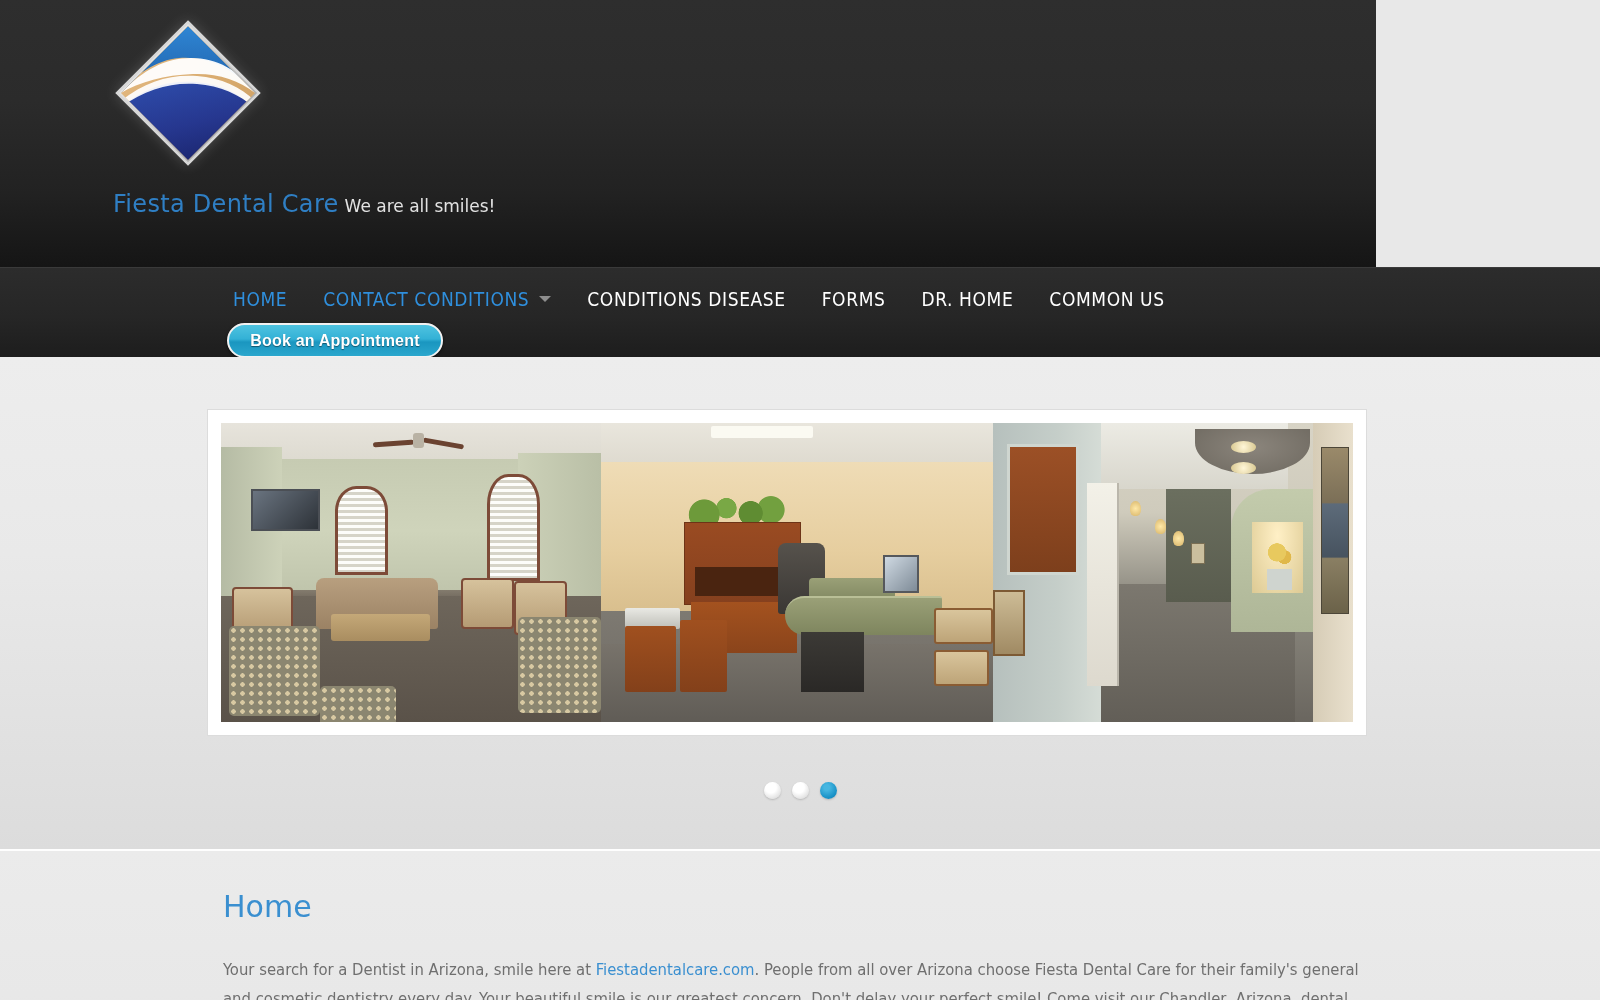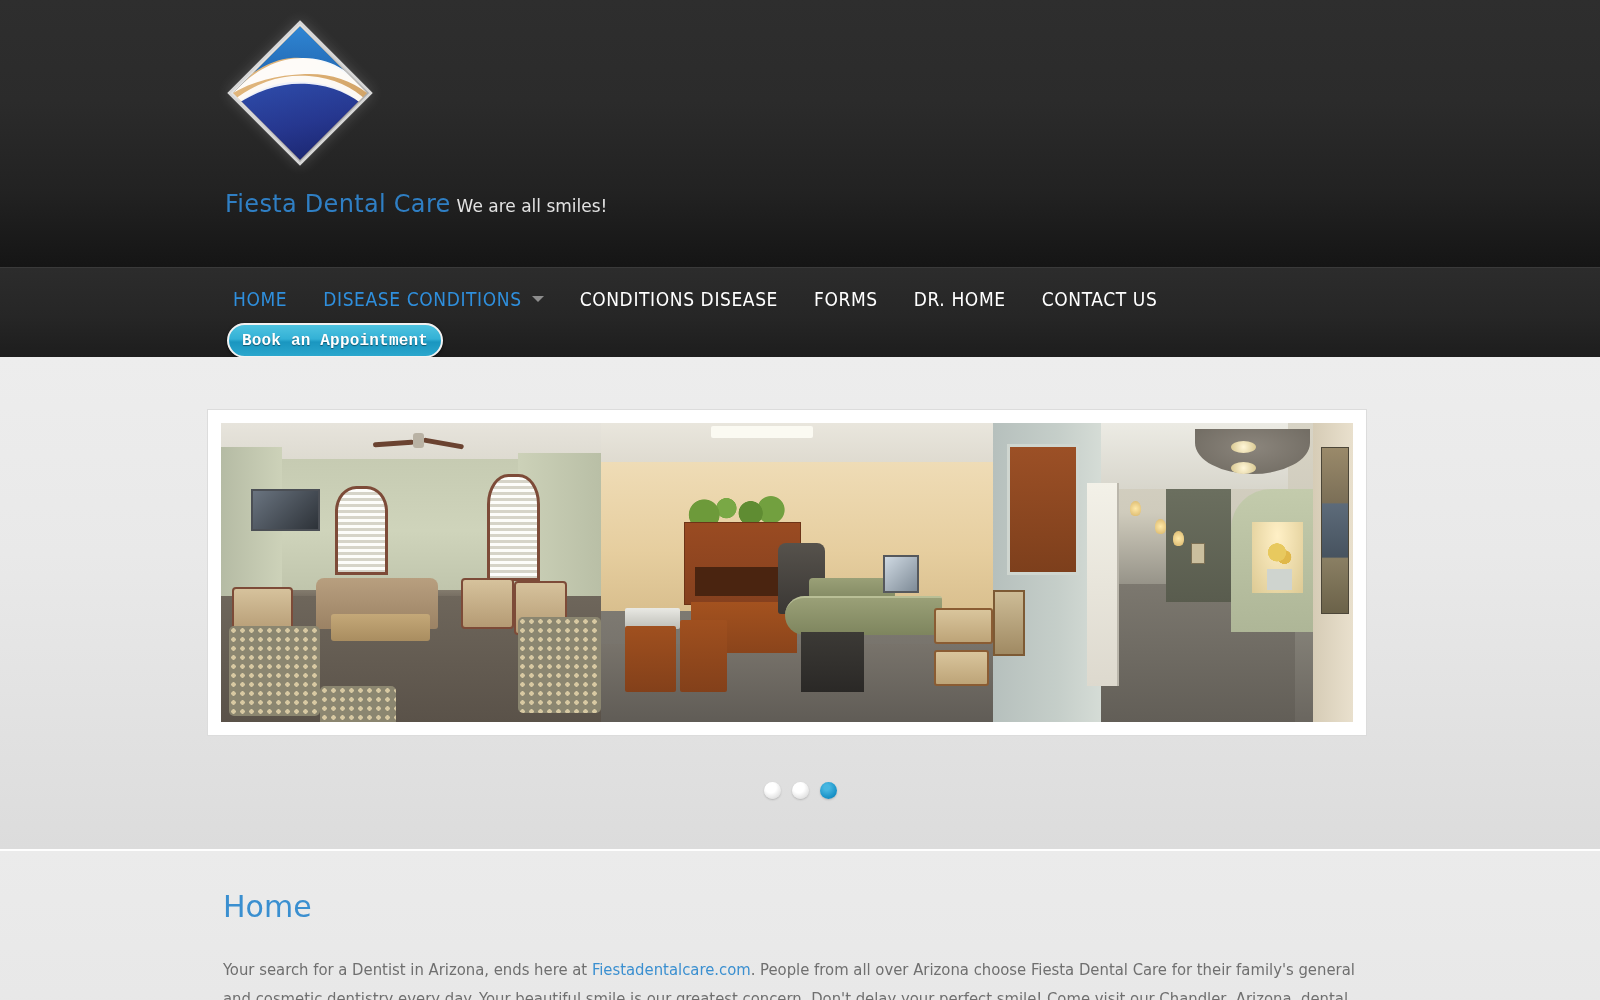--- a/index.html
+++ b/index.html
@@ -7,21 +7,21 @@
   html, body {
     width: 1600px; height: 1000px;
     overflow: hidden;
     font-family: "Liberation Sans", sans-serif;
     background: #e8e8e8;
   }
 
   
   .site-header {
     position: relative;
-    width: 1600px; height: 267px;
+    width: 1376px; height: 267px;
     background: linear-gradient(to bottom, #2e2e2e 0%, #2b2b2b 38%, #222 72%, #151515 100%);
     text-decoration: underline;
   }
   .header-inner {
     width: 1170px; margin: 0 auto; position: relative; height: 100%;
   }
   .logo-block {
     position: absolute; left: 10px; top: 18px;
   }
   .logo-diamond {
@@ -76,21 +76,21 @@
     background: linear-gradient(to bottom, #4fc3e0 0%, #33b1d6 45%, #1a96c0 55%, #2ba7cd 100%);
     border: 2px solid #f2f2f2;
     box-shadow: 0 1px 3px rgba(0,0,0,0.6);
     display: flex; align-items: center; justify-content: center;
     cursor: pointer;
   }
   .appt-btn-label {
     color: #ffffff; font-size: 16px; font-weight: bold;
     letter-spacing: 0.2px;
     text-shadow: 0 1px 1px rgba(0,0,0,0.45);
-    font-family: Liberation Mono, monospace;
+    font-family: Liberation Sans, sans-serif;
   }
 
   
   .slider-section {
     width: 1600px; height: 493px;
     background: linear-gradient(to bottom, #ededed 0%, #e9e9e9 40%, #dcdcdc 100%);
     border-bottom: 1px solid #ffffff;
     position: relative;
   }
   .slider-frame {
@@ -446,34 +446,34 @@
   </div>
 </header>
 
 <nav class="nav-bar">
   <div class="nav-inner">
     <ul class="nav-list">
       <li class="nav-item active">
         <span>HOME</span>
       </li>
       <li class="nav-item active has-caret">
-        <span>DISEASE CONDITIONS</span>
+        <span>CONTACT CONDITIONS</span>
         <span class="caret"></span>
       </li>
       <li class="nav-item">
         <span>CONDITIONS DISEASE</span>
       </li>
       <li class="nav-item">
         <span>FORMS</span>
       </li>
       <li class="nav-item">
         <span>DR. HOME</span>
       </li>
       <li class="nav-item">
-        <span>CONTACT US</span>
+        <span>COMMON US</span>
       </li>
     </ul>
 
     <div class="appt-btn">
       <span class="appt-btn-label">Book an Appointment</span>
     </div>
   </div>
 </nav>
 
 <section class="slider-section">
@@ -561,16 +561,16 @@
     <span class="dot"></span>
     <span class="dot"></span>
     <span class="dot active"></span>
   </div>
 </section>
 
 <section class="content-section">
   <div class="content-inner">
     <h1 class="page-title">Home</h1>
     <p class="intro-para">
-      <span>Your search for a Dentist in Arizona, ends here at </span><a class="intro-link" href="#">Fiestadentalcare.com</a><span>.  People from all over Arizona choose Fiesta Dental Care for their family's general and cosmetic dentistry every day.  Your beautiful smile is our greatest concern.  Don't delay your perfect smile!  Come visit our Chandler, Arizona, dental office and let our</span>
+      <span>Your search for a Dentist in Arizona, smile here at </span><a class="intro-link" href="#">Fiestadentalcare.com</a><span>.  People from all over Arizona choose Fiesta Dental Care for their family's general and cosmetic dentistry every day.  Your beautiful smile is our greatest concern.  Don't delay your perfect smile!  Come visit our Chandler, Arizona, dental office and let our</span>
     </p>
   </div>
 </section>
 
 </body></html>

